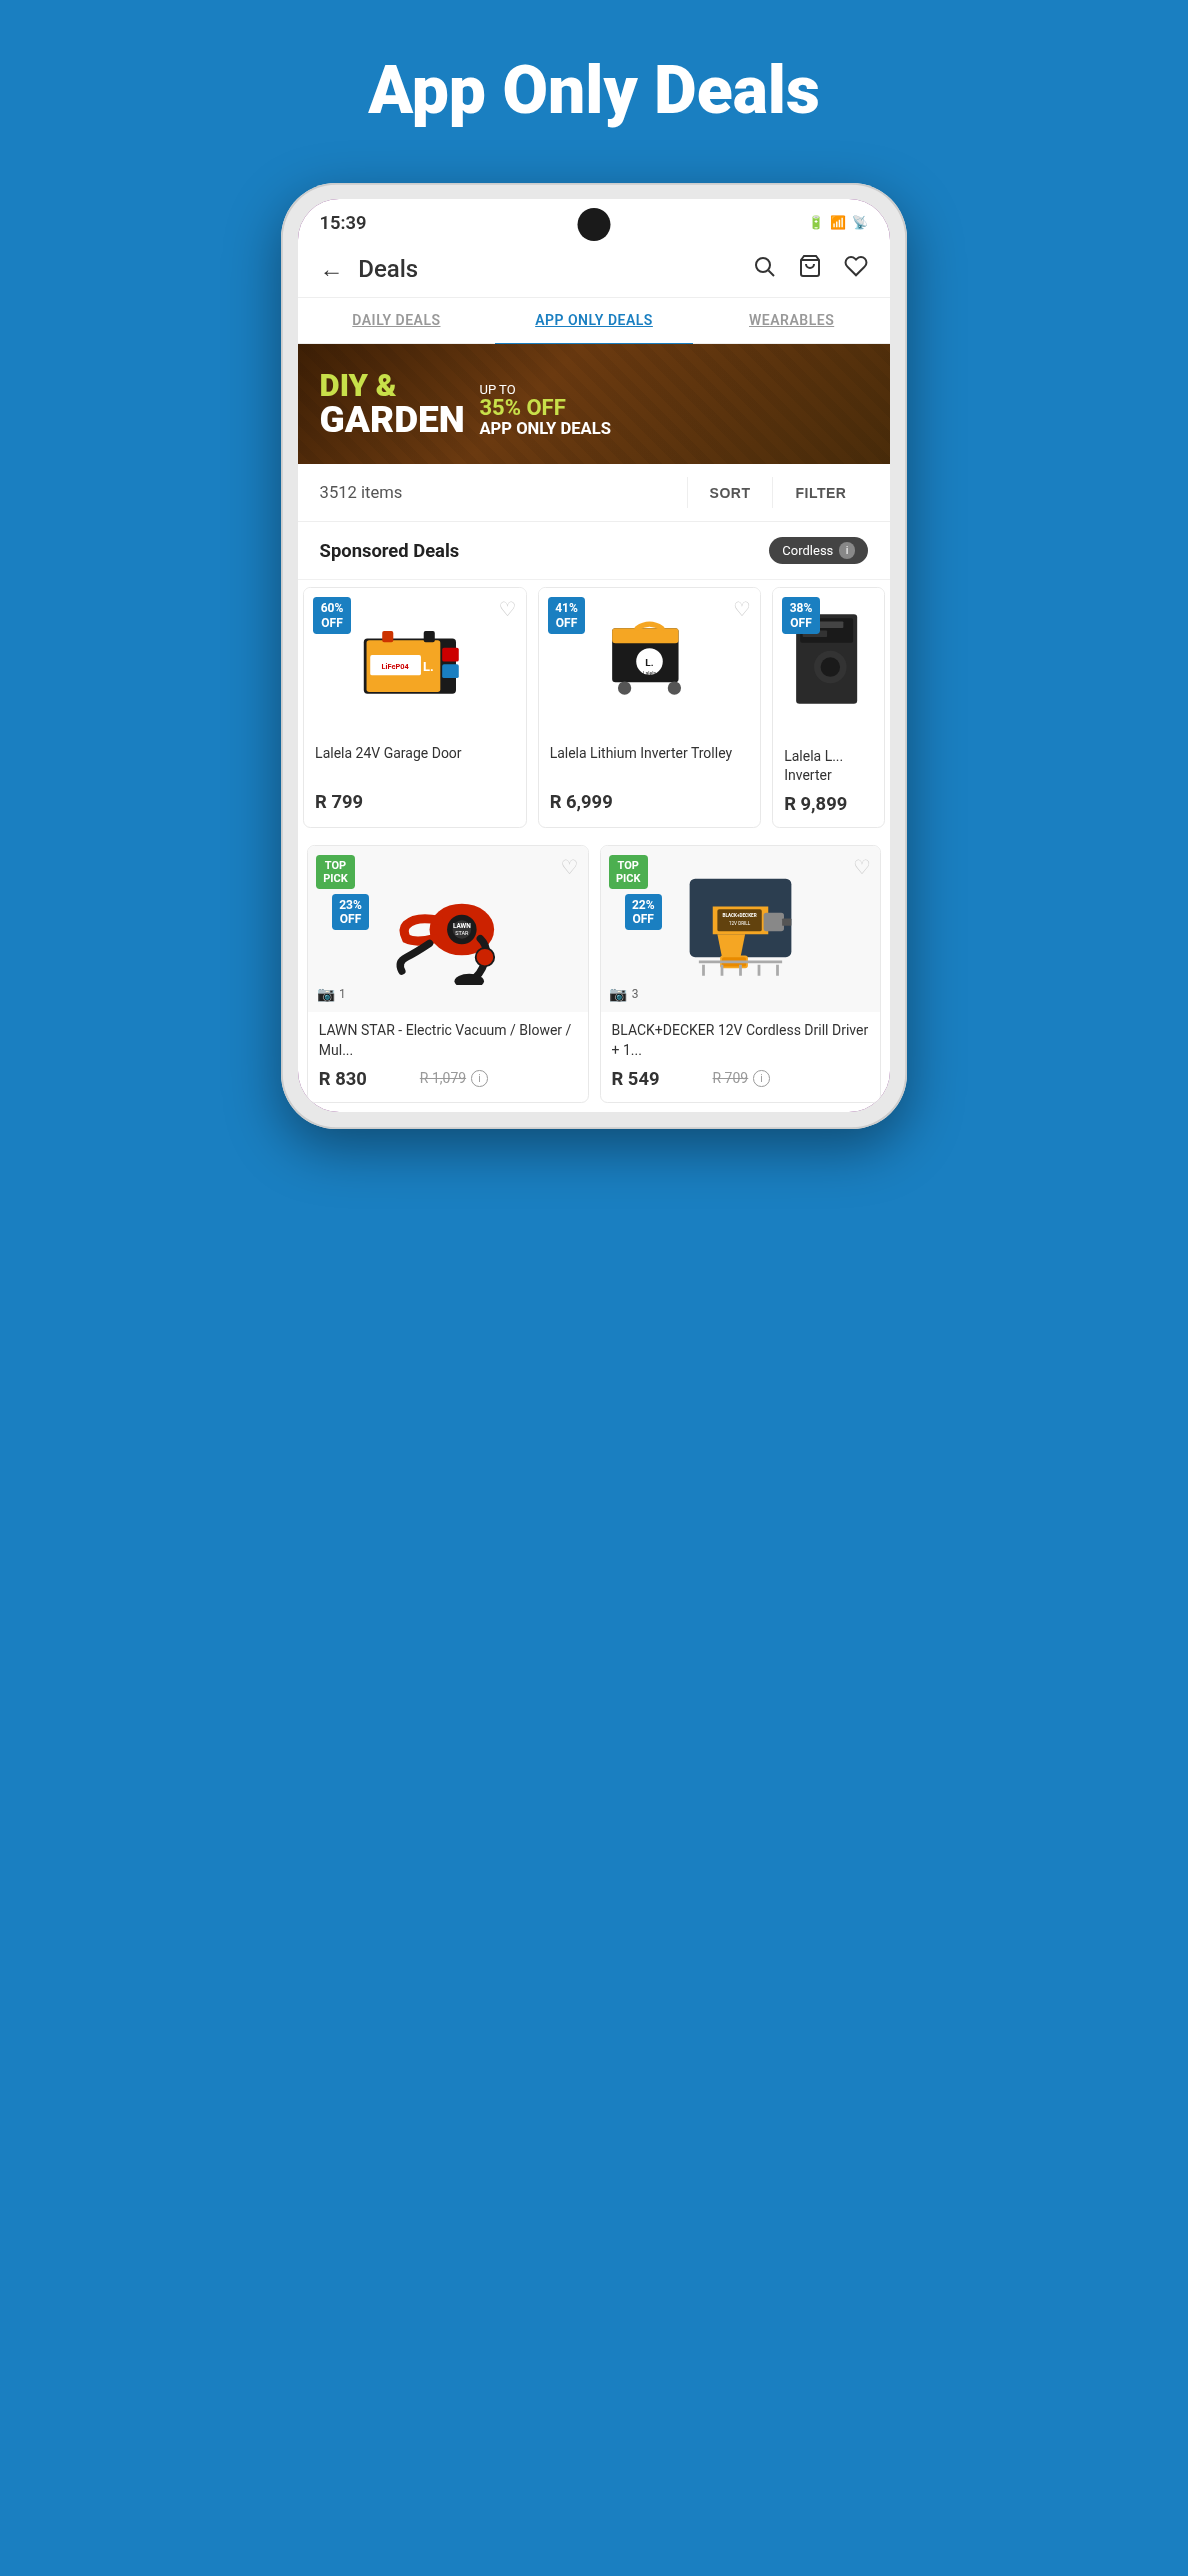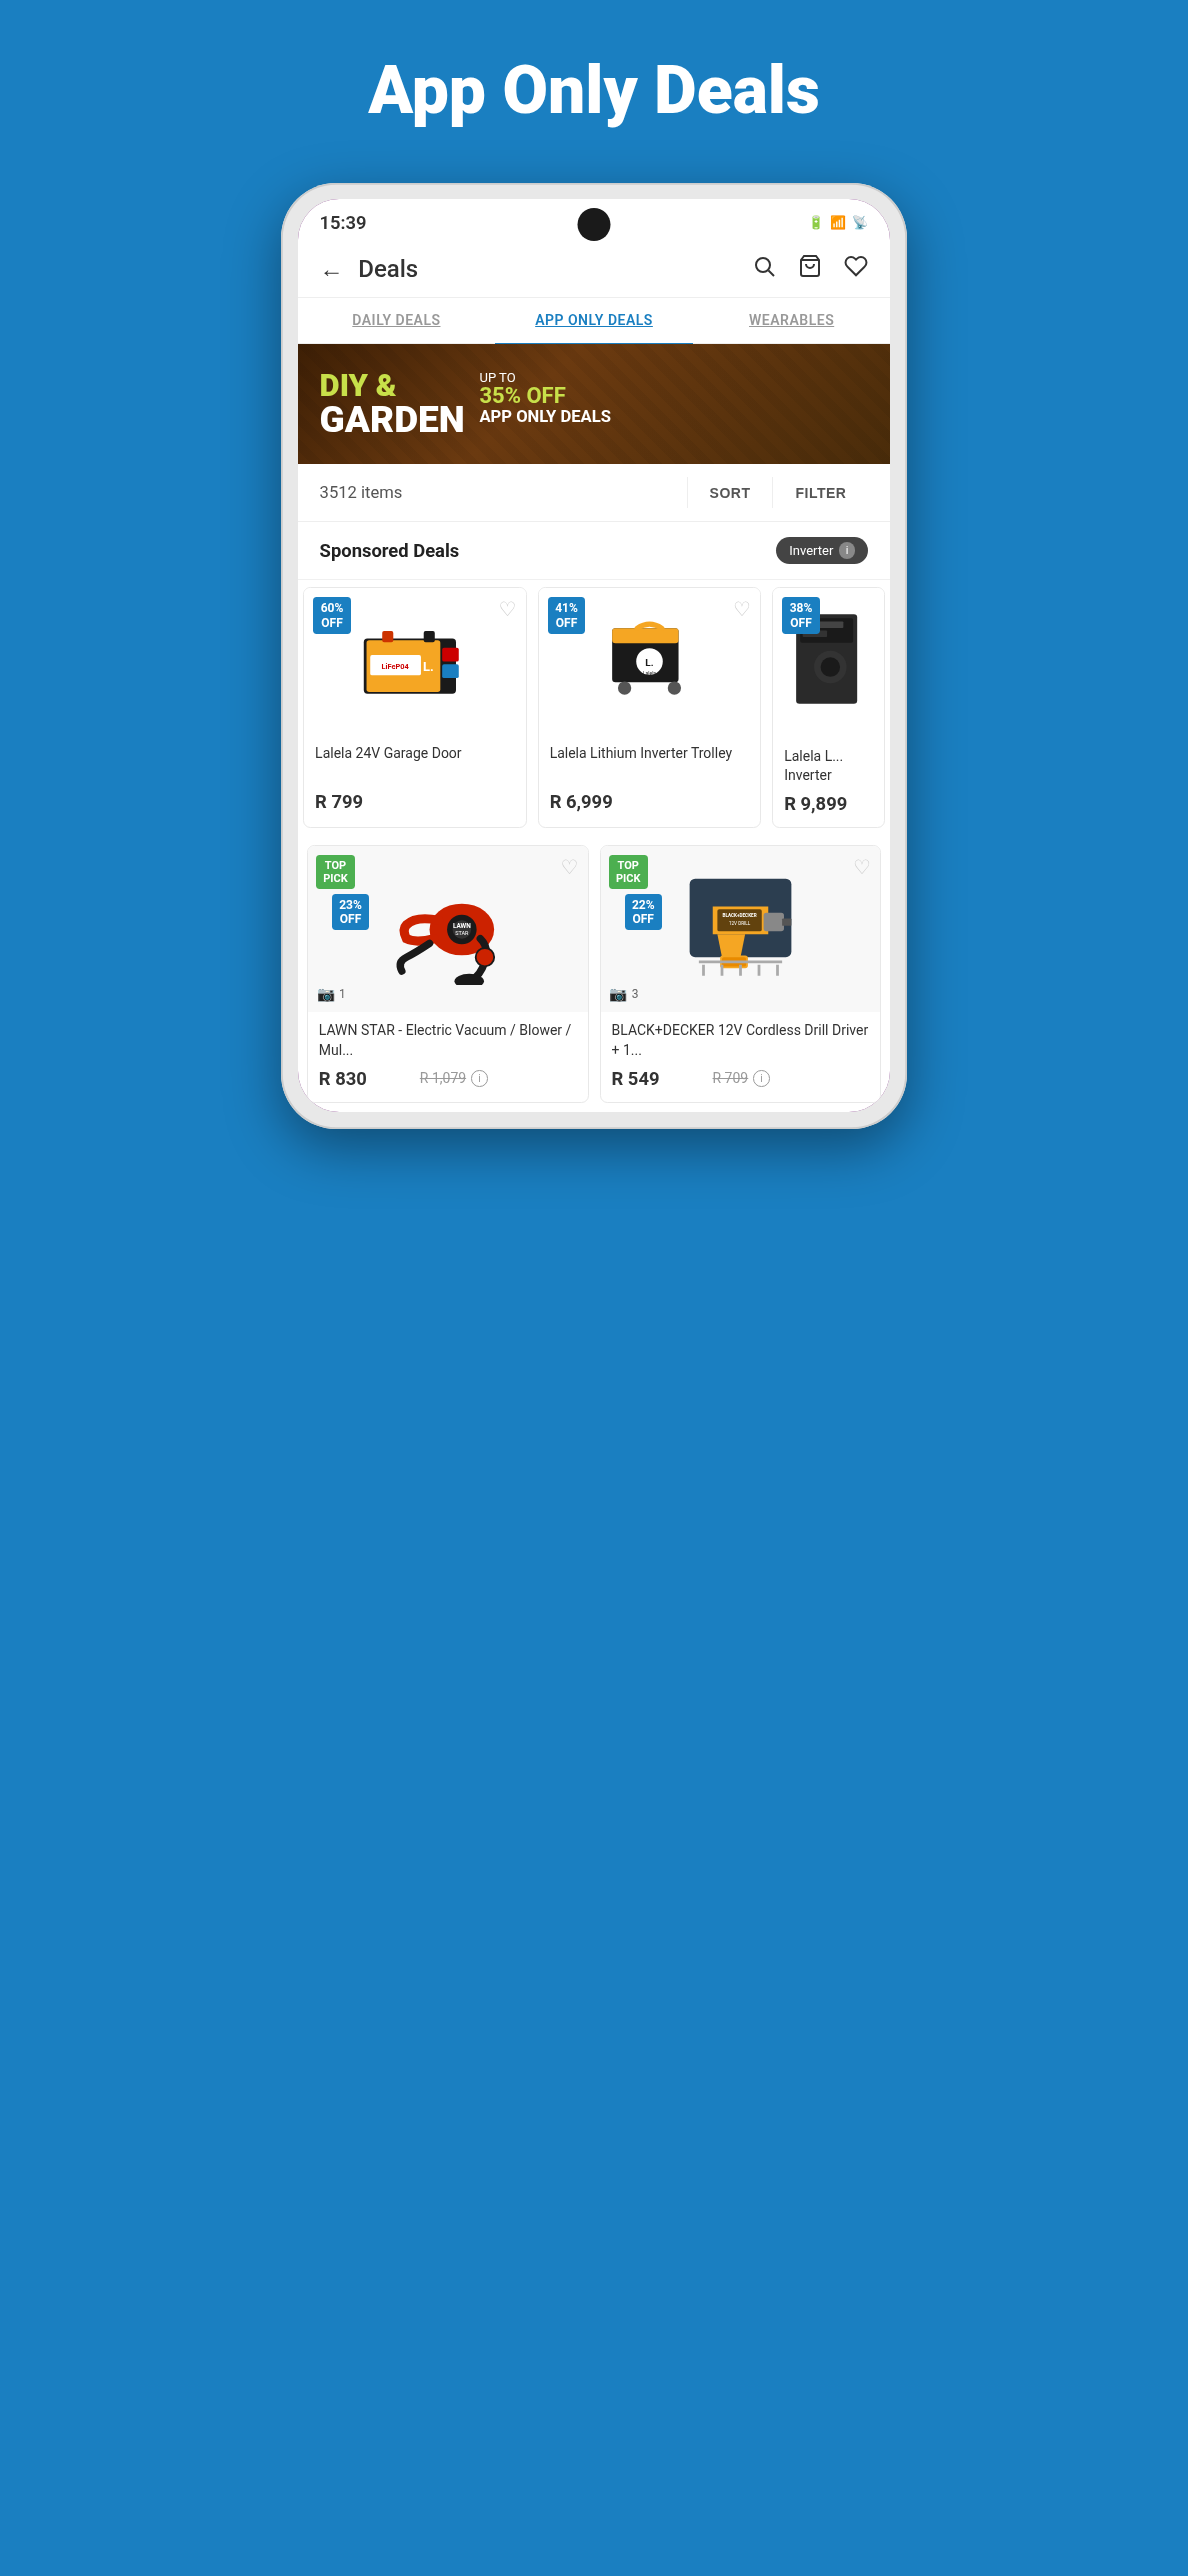--- a/index.html
+++ b/index.html
@@ -108,21 +108,21 @@
     .tab.active {
       color: #1a7fc1;
       border-bottom: 2.8px solid #1a7fc1;
       margin-bottom: -1.8px;
     }
     .banner {
       background: #4a2c0a;
       background: linear-gradient(135deg, #3d1f05 0%, #6b3a10 40%, #4a2c0a 100%);
       padding: 26px 22px;
       display: flex;
-      align-items: flex-start;
+      align-items: flex-end;
       gap: 14.7px;
       position: relative;
       overflow: hidden;
     }
     .banner::before {
       content: '';
       position: absolute;
       top: 0; left: 0; right: 0; bottom: 0;
       background: repeating-linear-gradient(
         45deg,
@@ -456,21 +456,21 @@
 
     <div class="list-header">
       <span class="items-count">3512 items</span>
       <button class="sort-btn">SORT</button>
       <button class="filter-btn">FILTER</button>
     </div>
 
     <div class="sponsored-header">
       <span class="sponsored-title">Sponsored Deals</span>
       <div class="sponsored-badge">
-        <span>Inverter</span>
+        <span>Cordless</span>
         <div class="info-icon">i</div>
       </div>
     </div>
 
     <div class="products-row">
 
       <div class="product-card">
         <div class="product-image-wrap">
           <div class="discount-badge">
             <div>60%</div>

